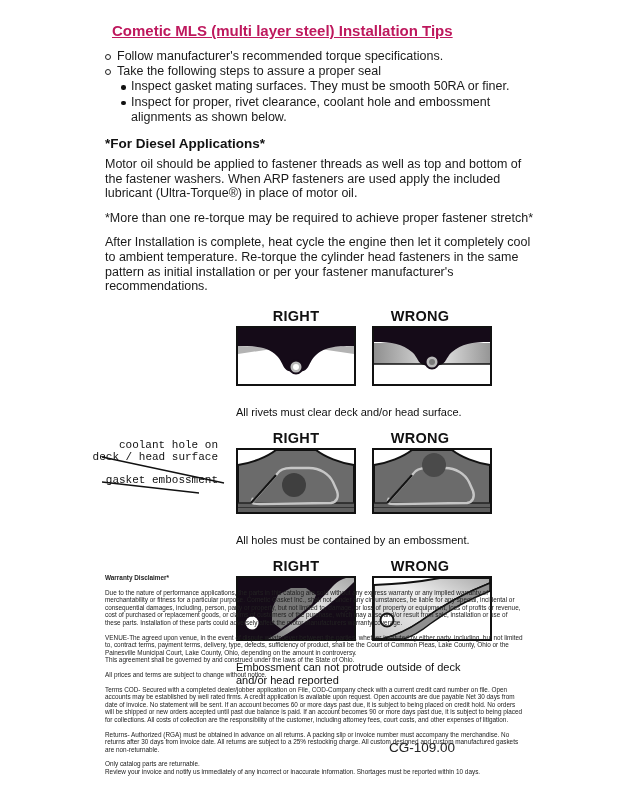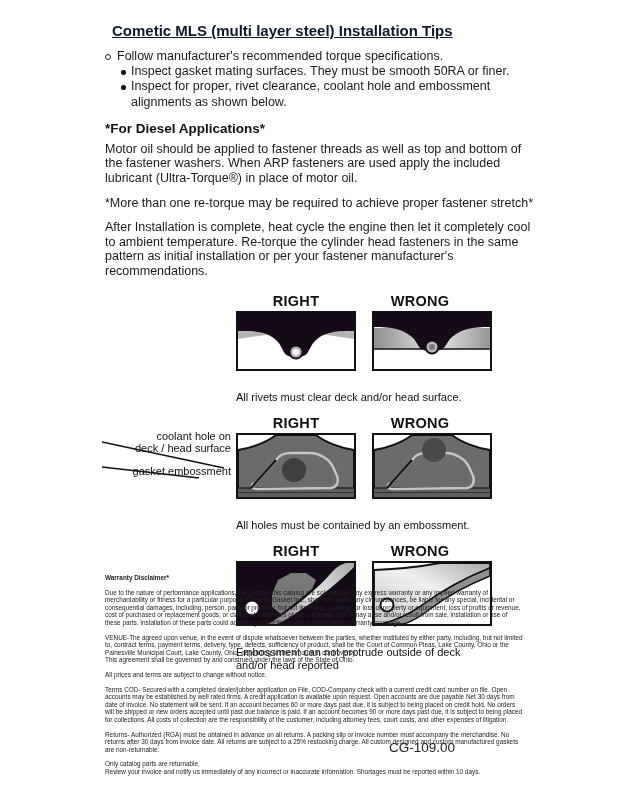--- a/index.html
+++ b/index.html
@@ -1,53 +1,54 @@
 <!DOCTYPE html>
 <html><head>
 <meta charset="utf-8">
 <style>
   html,body{margin:0;padding:0;background:#fff;}
   .page{position:relative;width:618px;height:800px;background:#ffffff;overflow:hidden;
         font-family:"Liberation Sans", sans-serif;color:#1a1a1a;}
   .content{position:absolute;left:105px;top:18px;width:440px;}
-  h1.title{font-size:15px;font-weight:700;text-decoration:underline;margin:4px 0 10px 7px;color:#0f172a;}
+  h1.title{font-size:15px;font-weight:700;text-decoration:underline;margin:4px 0 10px 7px;color:#be185d;}
   ul.tips{list-style:none;margin:0;padding:0;font-size:12.5px;line-height:15.2px;}
   ul.tips li{position:relative;padding-left:12px;}
   ul.tips li.sub{margin-left:14px;}
   .obullet{position:absolute;left:0;top:5px;width:4px;height:4px;border:1.2px solid #222;border-radius:50%;}
   .fbullet{position:absolute;left:2px;top:6px;width:4.5px;height:4.5px;background:#111;border-radius:50%;}
   h2.diesel{font-size:13.5px;font-weight:700;margin:11px 0 6px 0;color:#111;}
   .content p{font-size:12.5px;line-height:14.6px;margin:0 0 10px 0;max-width:432px;}
   .prewrap{white-space:pre-line;}
   .diagrams{margin:14px 0 0 131px;width:256px;}
   .dheads{display:flex;gap:4px;margin-bottom:2px;}
   .dheads span{display:block;width:120px;text-align:center;font-size:14.5px;font-weight:700;letter-spacing:.3px;color:#111;}
   .dpanels{display:flex;gap:16px;}
   .dpanels svg{display:block;}
   .dcaption{font-size:11px;line-height:13px;margin:20px 0 11px 0;max-width:240px;color:#111;}
   .drow{position:relative;}
-  .dlabels{position:absolute;right:100%;margin-right:5px;top:15px;width:132px;text-align:right;
-           font-size:11px;line-height:12px;color:#111;}
+  .dlabels{position:absolute;right:100%;margin-right:18px;top:9px;width:132px;text-align:right;
+           font-size:11px;line-height:12px;color:#111;font-family:Liberation Mono, monospace;}
   .dlabels .lbl2{margin-top:11px;}
   .leaders{position:absolute;left:-137px;top:0;pointer-events:none;}
   .legal{position:absolute;left:105px;top:574px;width:418px;font-size:6.4px;line-height:7.6px;color:#222;}
   .legal .legal-h{font-weight:700;margin-bottom:7px;}
   .legal p{margin:0 0 7px 0;}
   .doc-code{position:absolute;left:389px;top:740px;font-size:13.5px;color:#222;}
 </style>
 </head>
 <body>
 
 <div class="page">
   <div class="content">
 
     <h1 class="title">Cometic MLS (multi layer steel) Installation Tips</h1>
 
     <ul class="tips">
       <li><span class="obullet"></span><span>Follow manufacturer's recommended torque specifications.</span></li>
+      <li><span class="obullet"></span><span>Take the following steps to assure a proper seal</span></li>
       <li class="sub"><span class="fbullet"></span><span>Inspect gasket mating surfaces.  They must be smooth 50RA or finer.</span></li>
       <li class="sub"><span class="fbullet"></span><span>Inspect for proper, rivet clearance, coolant hole and embossment alignments as shown below.</span></li>
     </ul>
 
     <h2 class="diesel">*For Diesel Applications*</h2>
     <p>Motor oil should be applied to fastener threads as well as top and bottom of the fastener washers. When ARP fasteners are used apply the included lubricant (Ultra-Torque®) in place of motor oil.</p>
     <p>*More than one re-torque may be required to achieve proper fastener stretch*</p>
     <p>After Installation is complete, heat cycle the engine then let it completely cool to ambient temperature. Re-torque the cylinder head fasteners in the same pattern as initial installation or per your fastener manufacturer's recommendations.</p>
 
     <div class="diagrams">

